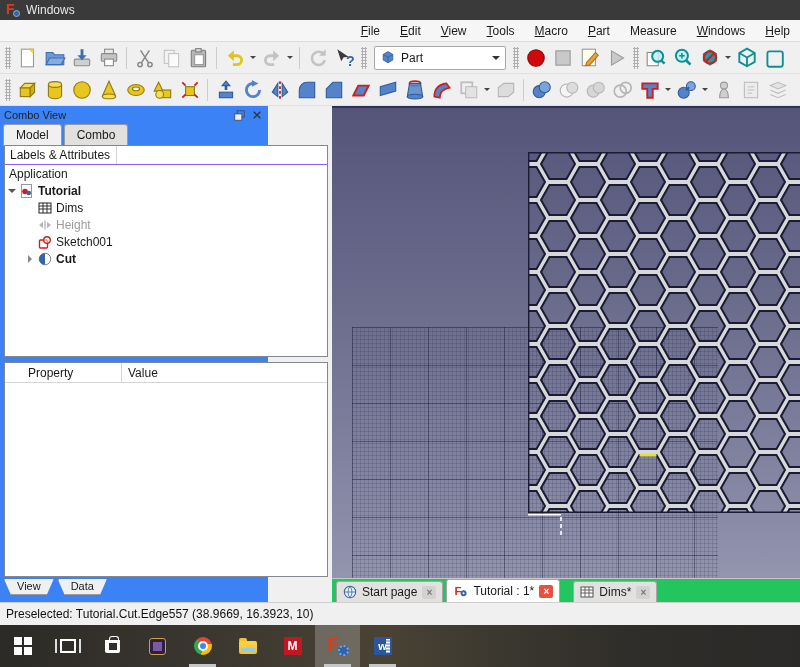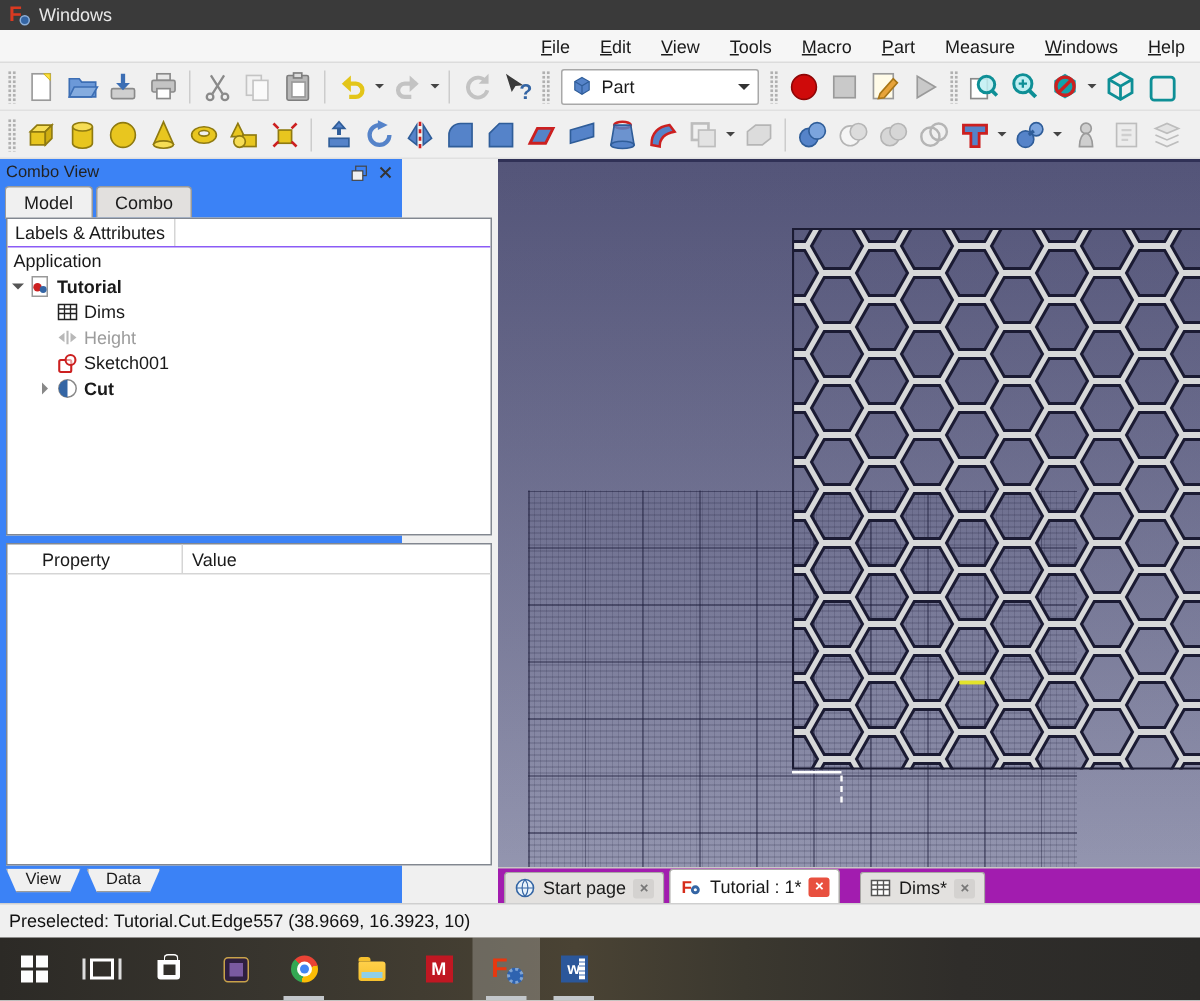--- a/index.html
+++ b/index.html
@@ -63,21 +63,21 @@
   .viewport { position:absolute; left:332px; top:0; width:468px; height:472px; background:linear-gradient(#50517536, transparent), linear-gradient(#55567a, #9395af); border-top:2px solid #303156; overflow:hidden; }
   .vp-grid { position:absolute; left:20px; top:219px; width:366px; height:253px; pointer-events:none;
     background-image:
       repeating-linear-gradient(to right, rgba(25,25,55,.40) 0 1px, transparent 1px 38px),
       repeating-linear-gradient(to bottom, rgba(25,25,55,.40) 0 1px, transparent 1px 38px),
       repeating-linear-gradient(to right, rgba(25,25,55,.15) 0 1px, transparent 1px 4px),
       repeating-linear-gradient(to bottom, rgba(25,25,55,.15) 0 1px, transparent 1px 4px); }
   #scene-svg { position:absolute; left:0; top:0; }
 
   
-  .mdi-bar { position:absolute; left:332px; top:472px; width:468px; height:24px; background:#a21caf; border-top:1px solid #c9c7c5; display:flex; align-items:flex-end; padding-left:4px; gap:3px; }
+  .mdi-bar { position:absolute; left:332px; top:472px; width:468px; height:24px; background:#22c55e; border-top:1px solid #c9c7c5; display:flex; align-items:flex-end; padding-left:4px; gap:3px; }
   .mdi-tab { height:21px; display:flex; align-items:center; gap:5px; padding:0 6px; border:1px solid #a8a6a4; border-bottom:none; border-radius:3px 3px 0 0; background:#e3e1df; font-size:12px; }
   .mdi-tab.active { background:#fff; height:23px; }
   .mdi-close { width:14px; height:13px; border-radius:2px; background:#d4d2d0; color:#777; font-size:10px; line-height:13px; text-align:center; font-weight:bold; }
   .mdi-close.red { background:#e8503f; color:#fff; }
   .mdi-tab.gap { margin-left:10px; }
 
   
   .statusbar { position:absolute; top:602px; left:0; width:800px; height:23px; background:#f0f0f0; border-top:1px solid #cfcfcf; display:flex; align-items:center; padding-left:6px; font-size:12px; color:#111; }
 
   

